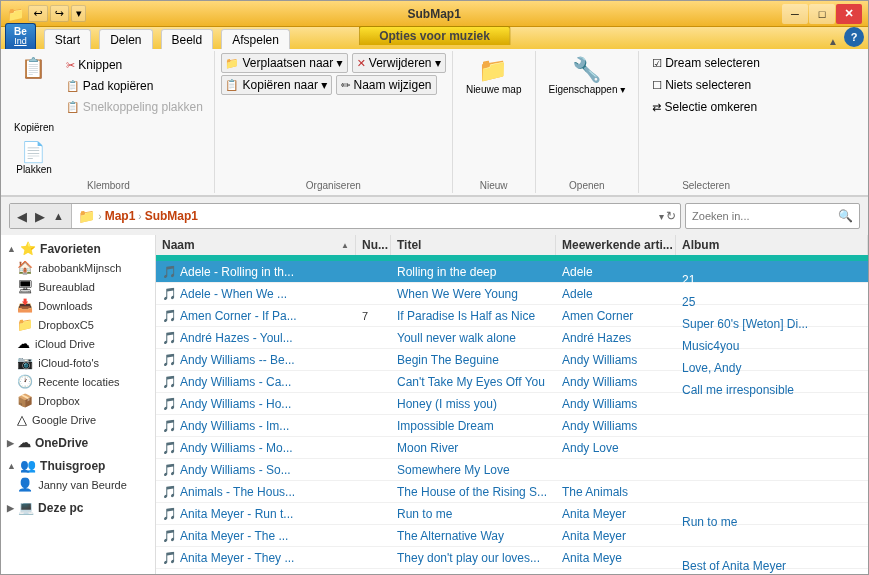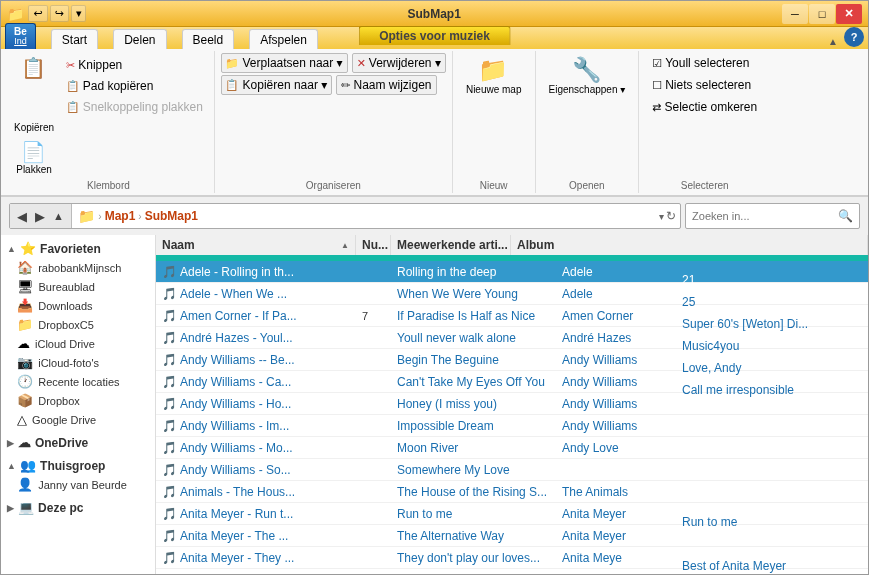--- a/index.html
+++ b/index.html
@@ -111,21 +111,21 @@
     <button class="win-btn win-btn-max">□</button>
     <button class="win-btn win-btn-close">✕</button>
   </div>
 </div>
 
 <div style="position:relative; background: linear-gradient(to bottom, #fde090, #f5c842); height: 22px; display:flex; align-items:flex-end; padding: 0 4px;">
 
   <div style="position:absolute; top:-1px; left:50%; transform:translateX(-50%); background: linear-gradient(to bottom, #fde030, #d8a800); border: 1px solid #b08800; border-bottom: none; padding: 2px 20px; border-radius:3px 3px 0 0; font-size:11px; font-weight:bold; color:#444; z-index:10;">
     <span>Opties voor muziek</span>
   </div>
-  <div style="display:flex; gap:15px; align-items:flex-end;">
+  <div style="display:flex; gap:8px; align-items:flex-end;">
     <div style="background:linear-gradient(to bottom,#3a8fd4,#1a5fb0); color:white; border:1px solid #0a3f80; border-bottom:none; border-radius:3px 3px 0 0; padding:3px 8px; font-size:11px; cursor:pointer; display:flex; flex-direction:column; align-items:center; line-height:1;">
       <span style="font-size:10px; font-weight:bold;">Be</span>
       <span style="font-size:9px; text-decoration:underline;">Ind</span>
     </div>
     <div style="background:#f8f8f8; border:1px solid #ccc; border-bottom:none; border-radius:3px 3px 0 0; padding:3px 10px; font-size:11px; cursor:pointer; height:20px; display:flex; align-items:center;">
       <span>Start</span>
     </div>
     <div style="background:#f8f8f8; border:1px solid #ccc; border-bottom:none; border-radius:3px 3px 0 0; padding:3px 10px; font-size:11px; cursor:pointer; height:20px; display:flex; align-items:center;">
       <span>Delen</span>
     </div>
@@ -213,21 +213,21 @@
       <span style="font-size:24px;">🔧</span>
       <span style="font-size:10px; text-align:center;">Eigenschappen ▾</span>
     </div>
     <div style="font-size:10px; color:#666; margin-top:2px;">Openen</div>
   </div>
 
   <div style="padding:2px 8px; display:flex; flex-direction:column; min-width:110px;">
     <div style="display:flex; flex-direction:column; gap:2px; flex:1;">
       <div class="rb-small">
         <span style="font-size:11px;">☑</span>
-        <span>Youll selecteren</span>
+        <span>Dream selecteren</span>
       </div>
       <div class="rb-small">
         <span style="font-size:11px;">☐</span>
         <span>Niets selecteren</span>
       </div>
       <div class="rb-small">
         <span style="font-size:11px;">⇄</span>
         <span>Selectie omkeren</span>
       </div>
     </div>
@@ -339,20 +339,23 @@
 
   <div class="file-area">
 
     <div class="file-table-header">
       <div class="col-header col-naam">
         <span>Naam</span>
         <span class="col-sort-arrow">▲</span>
       </div>
       <div class="col-header col-nu">
         <span>Nu...</span>
+      </div>
+      <div class="col-header col-titel">
+        <span>Titel</span>
       </div>
       <div class="col-header col-artiest">
         <span>Meewerkende arti...</span>
       </div>
       <div class="col-header col-album">
         <span>Album</span>
       </div>
     </div>
 
     <div class="file-table-body" id="file-table-body">

